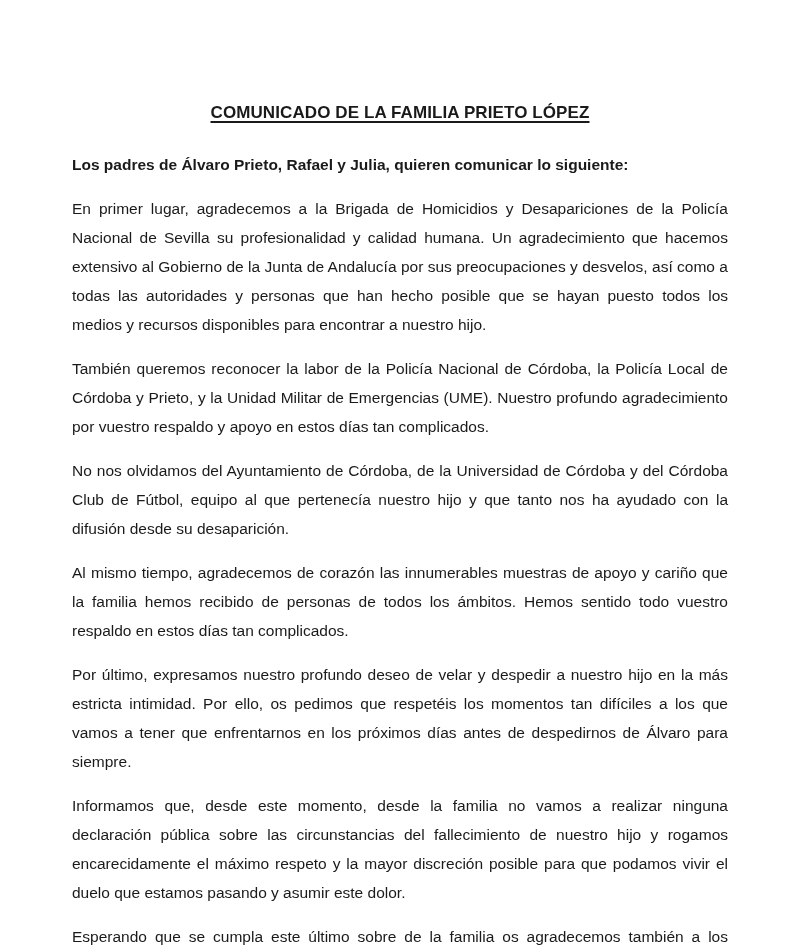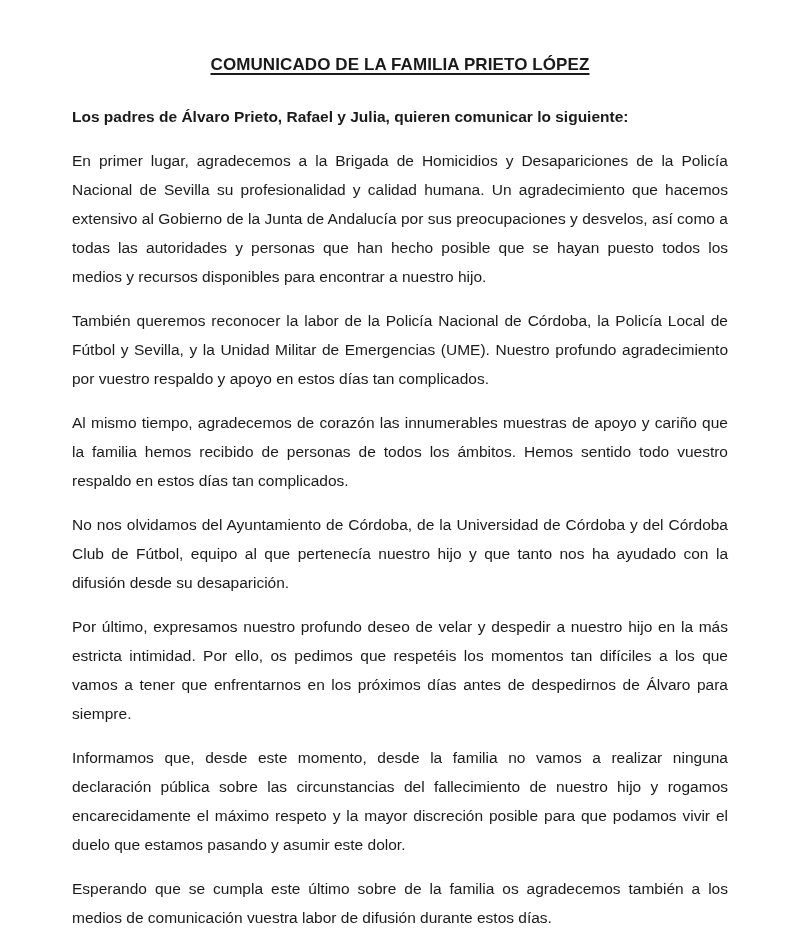--- a/index.html
+++ b/index.html
@@ -13,20 +13,21 @@
     font-family: "Liberation Sans", "DejaVu Sans", sans-serif;
     color: #1a1a1a;
     overflow: hidden;
   }
   .page {
     box-sizing: border-box;
     width: 800px;
     height: 896px;
     padding: 55px 72px 40px 72px;
     background: #ffffff;
+    margin-top: 48px;
   }
   .doc-title {
     margin: 0 0 27px 0;
     text-align: center;
     font-size: 17px;
     line-height: 20px;
     font-weight: bold;
     letter-spacing: 0.1px;
     text-decoration: underline;
     text-decoration-thickness: 2px;
@@ -47,20 +48,20 @@
 </style>
 </head>
 <body>
 
 <div class="page">
   <h1 class="doc-title">COMUNICADO DE LA FAMILIA PRIETO LÓPEZ</h1>
 
   <div class="doc-body">
     <p class="intro">Los padres de Álvaro Prieto, Rafael y Julia, quieren comunicar lo siguiente:</p>
     <p>En primer lugar, agradecemos a la Brigada de Homicidios y Desapariciones de la Policía Nacional de Sevilla su profesionalidad y calidad humana. Un agradecimiento que hacemos extensivo al Gobierno de la Junta de Andalucía por sus preocupaciones y desvelos, así como a todas las autoridades y personas que han hecho posible que se hayan puesto todos los medios y recursos disponibles para encontrar a nuestro hijo.</p>
-    <p>También queremos reconocer la labor de la Policía Nacional de Córdoba, la Policía Local de Fútbol y Sevilla, y la Unidad Militar de Emergencias (UME). Nuestro profundo agradecimiento por vuestro respaldo y apoyo en estos días tan complicados.</p>
+    <p>También queremos reconocer la labor de la Policía Nacional de Córdoba, la Policía Local de Córdoba y Prieto, y la Unidad Militar de Emergencias (UME). Nuestro profundo agradecimiento por vuestro respaldo y apoyo en estos días tan complicados.</p>
+    <p>No nos olvidamos del Ayuntamiento de Córdoba, de la Universidad de Córdoba y del Córdoba Club de Fútbol, equipo al que pertenecía nuestro hijo y que tanto nos ha ayudado con la difusión desde su desaparición.</p>
     <p>Al mismo tiempo, agradecemos de corazón las innumerables muestras de apoyo y cariño que la familia hemos recibido de personas de todos los ámbitos. Hemos sentido todo vuestro respaldo en estos días tan complicados.</p>
-    <p>No nos olvidamos del Ayuntamiento de Córdoba, de la Universidad de Córdoba y del Córdoba Club de Fútbol, equipo al que pertenecía nuestro hijo y que tanto nos ha ayudado con la difusión desde su desaparición.</p>
     <p>Por último, expresamos nuestro profundo deseo de velar y despedir a nuestro hijo en la más estricta intimidad. Por ello, os pedimos que respetéis los momentos tan difíciles a los que vamos a tener que enfrentarnos en los próximos días antes de despedirnos de Álvaro para siempre.</p>
     <p>Informamos que, desde este momento, desde la familia no vamos a realizar ninguna declaración pública sobre las circunstancias del fallecimiento de nuestro hijo y rogamos encarecidamente el máximo respeto y la mayor discreción posible para que podamos vivir el duelo que estamos pasando y asumir este dolor.</p>
     <p>Esperando que se cumpla este último sobre de la familia os agradecemos también a los medios de comunicación vuestra labor de difusión durante estos días.</p>
   </div>
 </div>
 
 </body></html>

